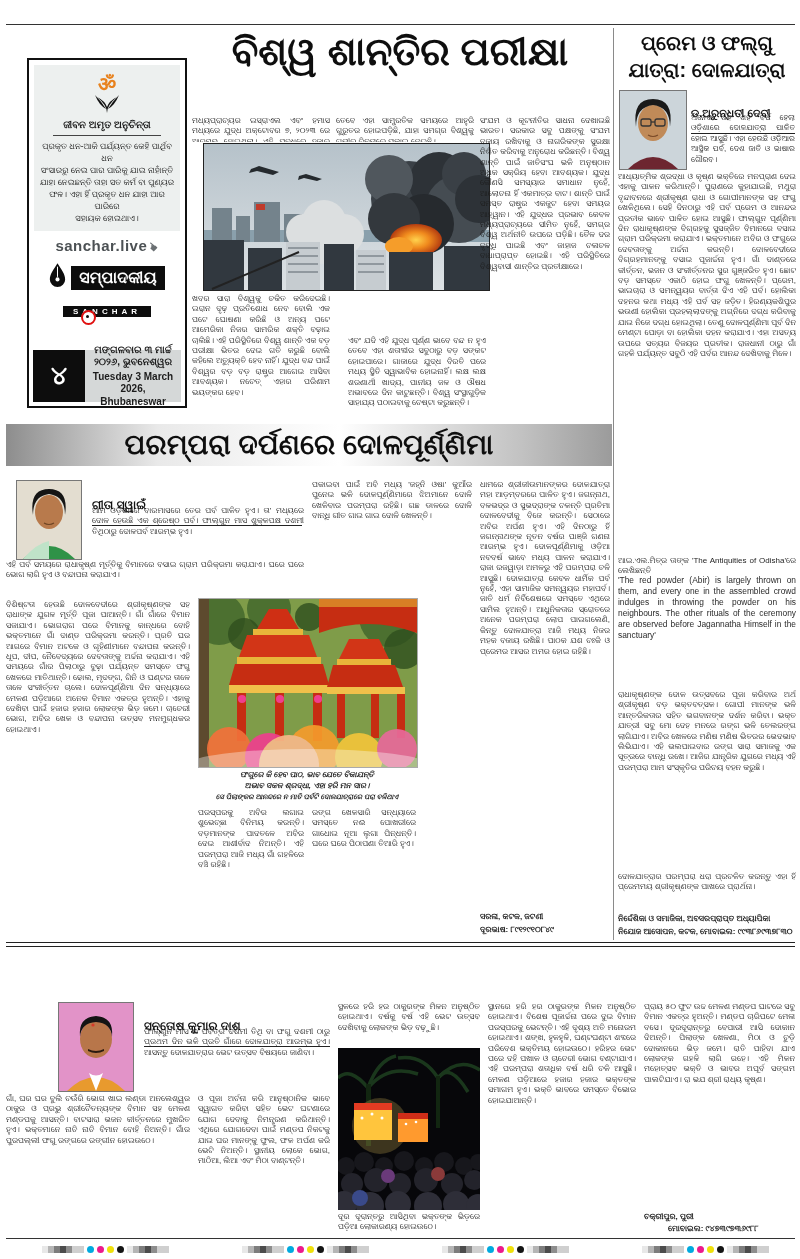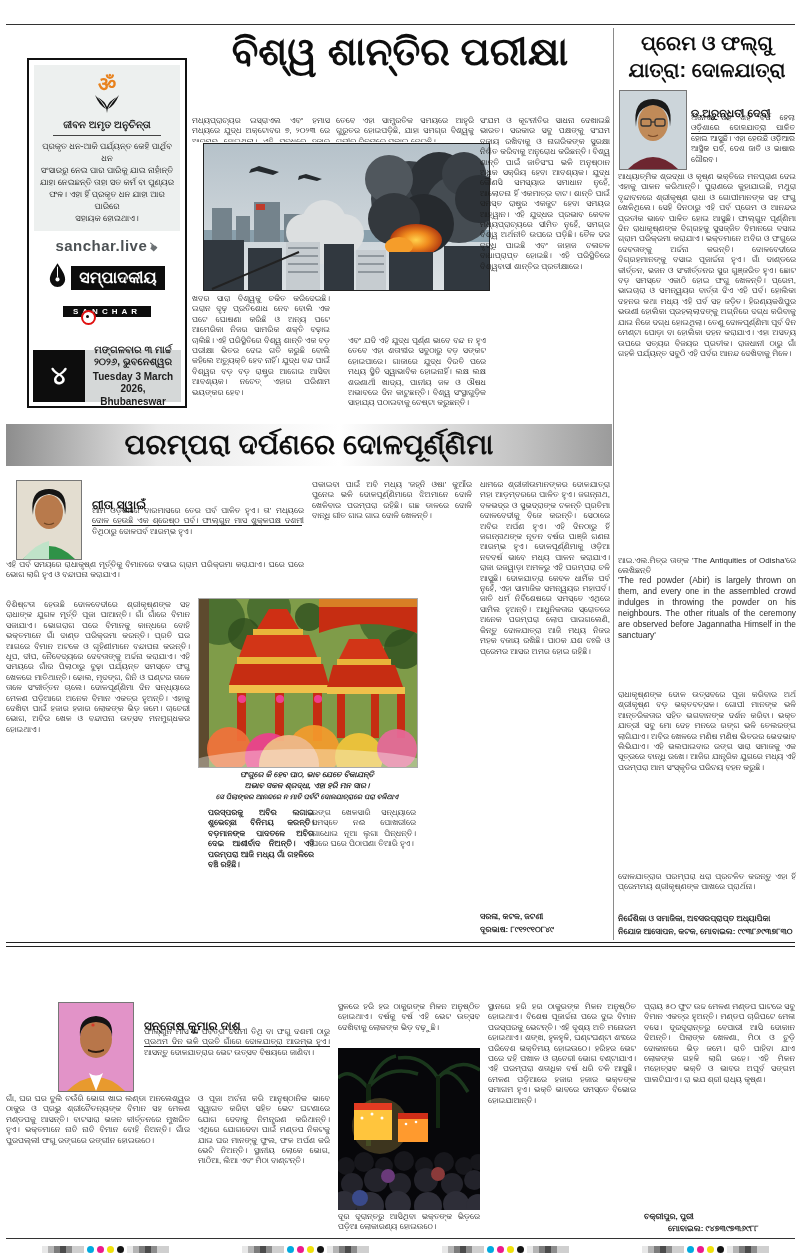--- a/index.html
+++ b/index.html
@@ -275,21 +275,21 @@
         </g>
       <ellipse cx="109" cy="166" rx="120" ry="16" fill="#ffffff" opacity=".35"></ellipse>
     </svg>
   </div>
   <div class="abs" style="left:198px;top:769px;width:218px;height:36px;">
     <div class="caption">ଫଗୁରେ କି ହେବ ପାଠ, ଭାବ ଯେତେ ବିକାଯନ୍ତି</div>
     <div class="caption">ଅଭାବ ସକଳ ଶ୍ରଦ୍ଧା, ଏହା ହରି ମନ ସାର।</div>
     <div class="caption" style="font-size:7px;">ସେ ପିଲାଙ୍କର ଆନନ୍ଦରେ ନ ମାତି ପର୍ବଟି ଦୋଳଯାତ୍ରାରେ ପରା ବଳିଥାଏ</div>
   </div>
 
-  <div class="abs body" style="left:208px;top:808px;width:106px;height:130px;font-weight:bold;">ପରସ୍ପରକୁ ଅବିର ଲଗାଇ ଶୁଭେଚ୍ଛା ବିନିମୟ କରନ୍ତି। ବଡ଼ମାନଙ୍କ ପାଦତଳେ ଅବିର ଦେଇ ଆଶୀର୍ବାଦ ନିଅନ୍ତି। ଏହି ପରମ୍ପରା ଆଜି ମଧ୍ୟ ଗାଁ ଗହଳିରେ ବଞ୍ଚି ରହିଛି।</div>
+  <div class="abs body" style="left:198px;top:808px;width:106px;height:130px;">ପରସ୍ପରକୁ ଅବିର ଲଗାଇ ଶୁଭେଚ୍ଛା ବିନିମୟ କରନ୍ତି। ବଡ଼ମାନଙ୍କ ପାଦତଳେ ଅବିର ଦେଇ ଆଶୀର୍ବାଦ ନିଅନ୍ତି। ଏହି ପରମ୍ପରା ଆଜି ମଧ୍ୟ ଗାଁ ଗହଳିରେ ବଞ୍ଚି ରହିଛି।</div>
   <div class="abs body" style="left:312px;top:480px;width:160px;height:114px;">ପକାଇବା ପାଇଁ ଅବି ମଧ୍ୟ 'ଜହ୍ନି ଓଷା' କୁଆଁର ପୁନେଇ ଭଳି ଦୋଳପୂର୍ଣ୍ଣିମାରେ ଝିଅମାନେ ଦୋଳି ଖେଳିବାର ପରମ୍ପରା ରହିଛି। ଗଛ ଡାଳରେ ଦୋଳି ବାନ୍ଧି ଗୀତ ଗାଇ ଗାଇ ଦୋଳି ଖେଳନ୍ତି।</div>
   <div class="abs body" style="left:312px;top:808px;width:104px;height:130px;">ରଙ୍ଗ ଖେଳସାରି ସନ୍ଧ୍ୟାରେ ସମସ୍ତେ ନଈ ପୋଖରୀରେ ଗାଧୋଇ ନୂଆ ଲୁଗା ପିନ୍ଧନ୍ତି। ଘରେ ଘରେ ପିଠାପଣା ତିଆରି ହୁଏ।</div>
   <div class="abs body" style="left:480px;top:480px;width:130px;height:420px;">ଧାମରେ ଶ୍ରୀଜୀଉମାନଙ୍କର ଦୋଳଯାତ୍ରା ମହା ଆଡ଼ମ୍ବରରେ ପାଳିତ ହୁଏ। ଜଗନ୍ନାଥ, ବଳଭଦ୍ର ଓ ସୁଭଦ୍ରାଙ୍କ ଚଳନ୍ତି ପ୍ରତିମା ଦୋଳବେଦୀକୁ ବିଜେ କରନ୍ତି। ସେଠାରେ ଅବିର ଅର୍ପଣ ହୁଏ। ଏହି ଦିନଠାରୁ ହିଁ ଜଗନ୍ନାଥଙ୍କ ନୂତନ ବର୍ଷର ପାଞ୍ଜି ଗଣନା ଆରମ୍ଭ ହୁଏ। ଦୋଳପୂର୍ଣ୍ଣିମାକୁ ଓଡ଼ିଆ ନବବର୍ଷ ଭାବେ ମଧ୍ୟ ପାଳନ କରାଯାଏ। ରାଜା ରଜୱାଡ଼ା ଅମଳରୁ ଏହି ପରମ୍ପରା ଚଳି ଆସୁଛି। ଦୋଳଯାତ୍ରା କେବଳ ଧାର୍ମିକ ପର୍ବ ନୁହେଁ, ଏହା ସାମାଜିକ ସମନ୍ୱୟର ମହାପର୍ବ। ଜାତି ଧର୍ମ ନିର୍ବିଶେଷରେ ସମସ୍ତେ ଏଥିରେ ସାମିଲ ହୁଅନ୍ତି। ଆଧୁନିକତାର ସ୍ରୋତରେ ଅନେକ ପରମ୍ପରା ଲୋପ ପାଇଗଲେଣି, କିନ୍ତୁ ଦୋଳଯାତ୍ରା ଆଜି ମଧ୍ୟ ନିଜର ମହକ ବଜାୟ ରଖିଛି। ପାଠକ ଯଶ ଚଃକି ଓ ପ୍ରେମର ଆସର ଅମର ହୋଇ ରହିଛି।</div>
   <div class="abs sign" style="left:480px;top:904px;width:130px;">ସରଳା, କଟକ, ଜଟଣୀ</div>
   <div class="abs sign" style="left:480px;top:917px;width:130px;">ଦୂରଭାଷ: ୮୯୧୨୯୧୦୮୪୯</div>
 
 
   <div class="abs photo-frame" style="left:58px;top:1002px;width:74px;height:88px;">
     <svg viewBox="0 0 74 88" preserveAspectRatio="none">
       <rect width="74" height="88" fill="#e293c8"></rect>

